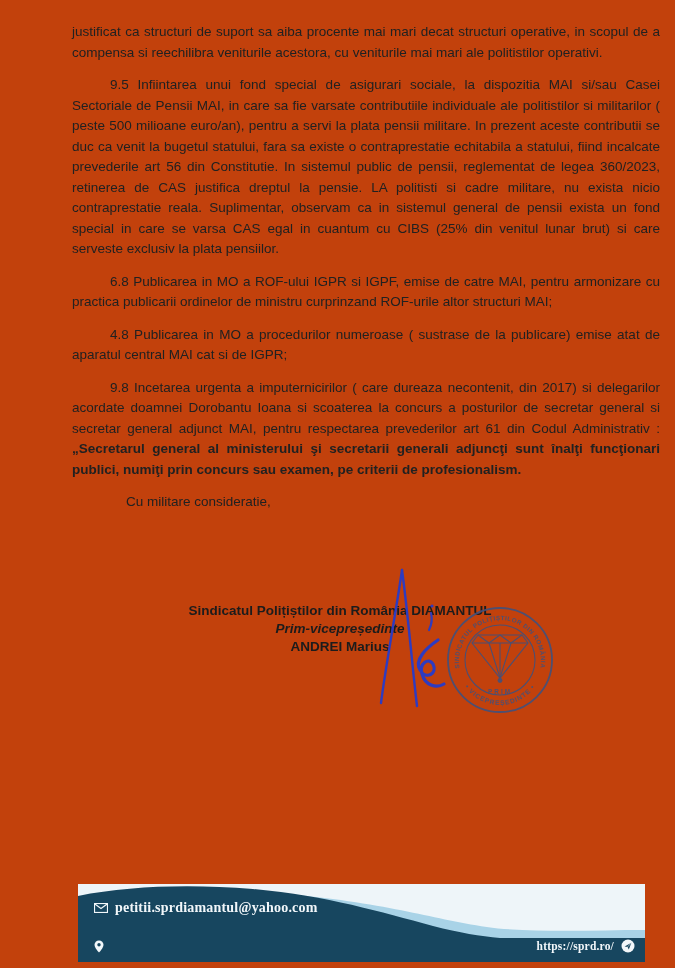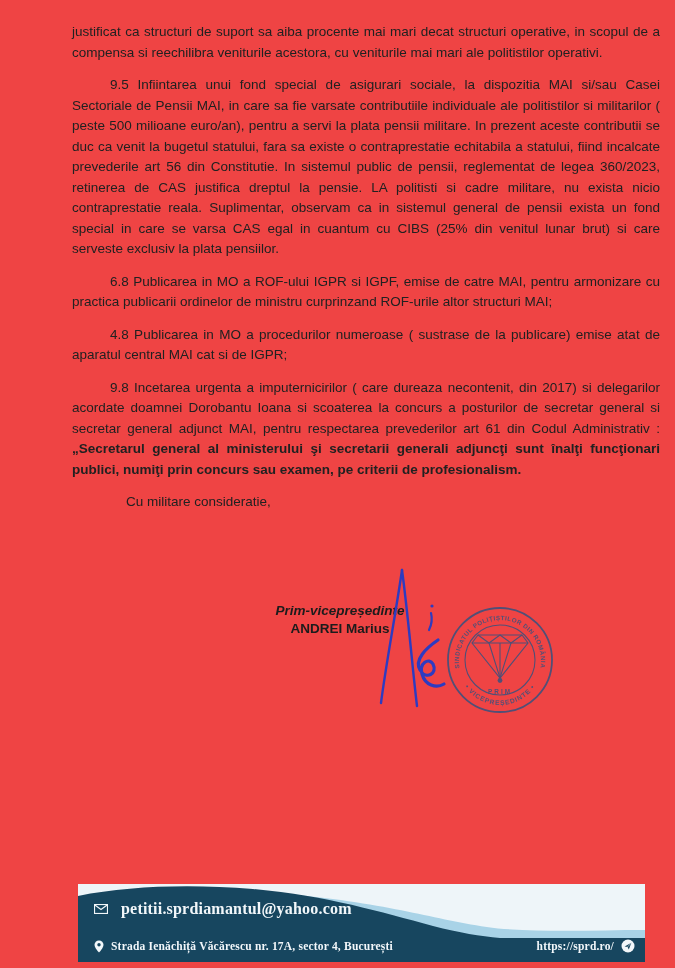--- a/index.html
+++ b/index.html
@@ -1,17 +1,17 @@
 <!DOCTYPE html>
 <html><head>
 <meta charset="utf-8">
 <style>
   html,body { margin:0; padding:0; background:#ffffff; }
   .page {
-    position:relative; width:675px; height:968px; background:#ef4444;
+    position:relative; width:675px; height:968px; background:#c2410c;
     font-family:"Liberation Sans", sans-serif; color:#212121; overflow:hidden;
   }
   .content {
     position:absolute; left:72px; top:22px; width:588px;
     font-size:13.5px; line-height:20.5px; text-align:justify;
   }
   .content p { margin:0 0 12px 0; }
   .content p.indent { text-indent:38px; }
   .quote-bold { font-weight:bold; }
   .closing { margin-top:24px; text-indent:54px; }
@@ -25,23 +25,23 @@
 
   .sig-svg { position:absolute; left:358px; top:556px; pointer-events:none; }
   .stamp-svg { position:absolute; left:444px; top:604px; }
 
   .footer {
     position:absolute; left:78px; top:884px; width:567px; height:78px;
   }
   .footer .bg { position:absolute; left:0; top:0; }
   .email-row {
     position:absolute; top:16px; left:16px; z-index:2;
-    display:flex; align-items:center; gap:13px;
+    display:flex; align-items:center; gap:7px;
     color:#f2f7fa; font-family:"Liberation Serif", serif; font-weight:bold;
-    font-size:16px; letter-spacing:0.2px;
+    font-size:14px; letter-spacing:0.2px;
   }
   .bottom-row {
     position:absolute; top:55px; left:16px; right:10px; z-index:2;
     display:flex; align-items:center; justify-content:space-between;
     color:#f2f7fa; font-family:"Liberation Serif", serif; font-weight:bold;
     font-size:11.5px; letter-spacing:0.2px;
   }
   .addr-group, .site-group { display:flex; align-items:center; gap:7px; }
   a.plainlink { color:inherit; text-decoration:none; }
 </style>
@@ -53,20 +53,21 @@
   <div class="content">
     <p>justificat ca structuri de suport sa aiba procente mai mari decat structuri operative, in scopul de a compensa si reechilibra veniturile acestora, cu veniturile mai mari ale politistilor operativi.</p>
     <p class="indent">9.5 Infiintarea unui fond special de asigurari sociale, la dispozitia MAI si/sau Casei Sectoriale de Pensii MAI, in care sa fie varsate contributiile individuale ale politistilor si militarilor ( peste 500 milioane euro/an), pentru a servi la plata pensii militare. In prezent aceste contributii se duc ca venit la bugetul statului, fara sa existe o contraprestatie echitabila a statului, fiind incalcate prevederile art 56 din Constitutie. In sistemul public de pensii, reglementat de legea 360/2023, retinerea de CAS justifica dreptul la pensie. LA politisti si cadre militare, nu exista nicio contraprestatie reala. Suplimentar, observam ca in sistemul general de pensii exista un fond special in care se varsa CAS egal in cuantum cu CIBS (25% din venitul lunar brut) si care serveste exclusiv la plata pensiilor.</p>
     <p class="indent">6.8 Publicarea in MO a ROF-ului IGPR si IGPF, emise de catre MAI, pentru armonizare cu practica publicarii ordinelor de ministru curprinzand ROF-urile altor structuri MAI;</p>
     <p class="indent">4.8 Publicarea in MO a procedurilor numeroase ( sustrase de la publicare) emise atat de aparatul central MAI cat si de IGPR;</p>
     <p class="indent"><span>9.8  Incetarea urgenta a imputernicirilor ( care dureaza necontenit, din 2017) si delegarilor acordate doamnei Dorobantu Ioana si scoaterea la concurs a posturilor de secretar general si secretar general adjunct MAI, pentru respectarea prevederilor art 61 din Codul Administrativ : </span><span class="quote-bold">„Secretarul general al ministerului şi secretarii generali adjuncţi sunt înalţi funcţionari publici, numiţi prin concurs sau examen, pe criterii de profesionalism.</span></p>
     <p class="closing">Cu militare consideratie,</p>
   </div>
 
   <div class="sig-block">
+    <div>Sindicatul Polițiștilor din România DIAMANTUL</div>
     <div class="sig-role">Prim-vicepreședinte</div>
     <div>ANDREI Marius</div>
   </div>
 
   <svg class="sig-svg" width="100" height="158" viewBox="0 0 100 158">
     <g fill="none" stroke="#2d3bc1" stroke-linecap="round">
       <path d="M44,14 C38,56 28,108 23,147" stroke-width="2.4"></path>
       <path d="M44,14 C50,58 54,108 59,150" stroke-width="2.4"></path>
       <path d="M80,84 C68,92 56,104 62,114 C68,124 80,118 75,108 C71,101 61,107 64,118 C67,129 78,133 86,128" stroke-width="3.2"></path>
       <path d="M73,57 C74.5,63 73.5,69 71,74" stroke-width="2.2"></path>
@@ -118,21 +119,20 @@
       </svg>
       <a class="plainlink" href="#">petitii.sprdiamantul@yahoo.com</a>
     </div>
 
     <div class="bottom-row">
       <div class="addr-group">
         <svg width="10" height="13" viewBox="0 0 10 13">
           <path d="M5,0.4 C2.4,0.4 0.5,2.3 0.5,4.8 C0.5,8 5,12.6 5,12.6 C5,12.6 9.5,8 9.5,4.8 C9.5,2.3 7.6,0.4 5,0.4 Z" fill="#f2f7fa"></path>
           <circle cx="5" cy="4.8" r="1.7" fill="#17465f"></circle>
         </svg>
-        <span>Strada Ienăchiță Văcărescu nr. 17A, sector 4, București</span>
       </div>
       <div class="site-group">
         <a class="plainlink" href="#">https://sprd.ro/</a>
         <svg width="14" height="14" viewBox="0 0 14 14">
           <circle cx="7" cy="7" r="6.5" fill="#f2f7fa"></circle>
           <path d="M3.6,7.6 L10.4,3.8 L7.8,10.4 L6.6,7.9 Z" fill="#17465f"></path>
           <path d="M6.6,7.9 L10.4,3.8" stroke="#f2f7fa" stroke-width="0.6"></path>
         </svg>
       </div>
     </div>

